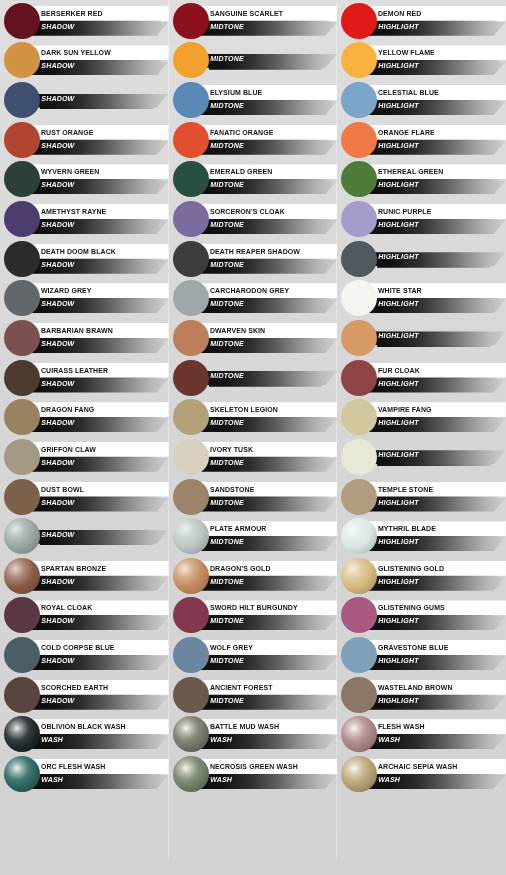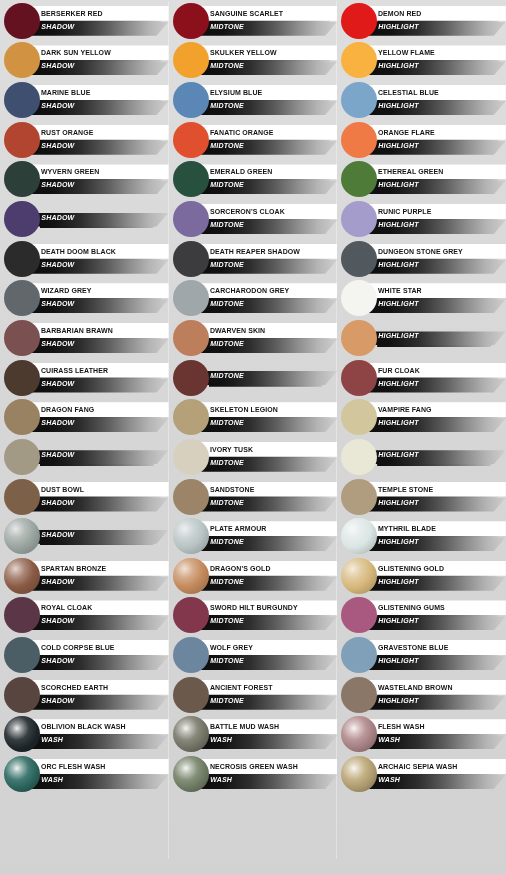--- a/index.html
+++ b/index.html
@@ -187,23 +187,20 @@
             <span class="type-text">SHADOW</span>
           </div>
         </div>
       </div>
       <div class="swatch-row">
         <div class="tail"></div>
         <div class="disc-wrap">
           <div class="disc" style="background: rgb(63, 79, 112);"></div>
         </div>
         <div class="label-block">
-          <div class="name-bar">
-            <span class="name-text">MARINE BLUE</span>
-          </div>
           <div class="type-bar">
             <span class="type-text">SHADOW</span>
           </div>
         </div>
       </div>
       <div class="swatch-row">
         <div class="tail"></div>
         <div class="disc-wrap">
           <div class="disc" style="background: rgb(178, 69, 47);"></div>
         </div>
@@ -229,20 +226,23 @@
             <span class="type-text">SHADOW</span>
           </div>
         </div>
       </div>
       <div class="swatch-row">
         <div class="tail"></div>
         <div class="disc-wrap">
           <div class="disc" style="background: rgb(76, 61, 110);"></div>
         </div>
         <div class="label-block">
+          <div class="name-bar">
+            <span class="name-text">AMETHYST RAYNE</span>
+          </div>
           <div class="type-bar">
             <span class="type-text">SHADOW</span>
           </div>
         </div>
       </div>
       <div class="swatch-row">
         <div class="tail"></div>
         <div class="disc-wrap">
           <div class="disc" style="background: rgb(43, 43, 43);"></div>
         </div>
@@ -310,20 +310,23 @@
             <span class="type-text">SHADOW</span>
           </div>
         </div>
       </div>
       <div class="swatch-row">
         <div class="tail"></div>
         <div class="disc-wrap">
           <div class="disc" style="background: rgb(163, 154, 133);"></div>
         </div>
         <div class="label-block">
+          <div class="name-bar">
+            <span class="name-text">GRIFFON CLAW</span>
+          </div>
           <div class="type-bar">
             <span class="type-text">SHADOW</span>
           </div>
         </div>
       </div>
       <div class="swatch-row">
         <div class="tail"></div>
         <div class="disc-wrap">
           <div class="disc" style="background: rgb(124, 97, 72);"></div>
         </div>
@@ -447,23 +450,20 @@
             <span class="type-text">MIDTONE</span>
           </div>
         </div>
       </div>
       <div class="swatch-row">
         <div class="tail"></div>
         <div class="disc-wrap">
           <div class="disc" style="background: rgb(242, 162, 44);"></div>
         </div>
         <div class="label-block">
-          <div class="name-bar">
-            <span class="name-text">SKULKER YELLOW</span>
-          </div>
           <div class="type-bar">
             <span class="type-text">MIDTONE</span>
           </div>
         </div>
       </div>
       <div class="swatch-row">
         <div class="tail"></div>
         <div class="disc-wrap">
           <div class="disc" style="background: rgb(90, 135, 181);"></div>
         </div>
@@ -797,23 +797,20 @@
             <span class="type-text">HIGHLIGHT</span>
           </div>
         </div>
       </div>
       <div class="swatch-row">
         <div class="tail"></div>
         <div class="disc-wrap">
           <div class="disc" style="background: rgb(81, 89, 95);"></div>
         </div>
         <div class="label-block">
-          <div class="name-bar">
-            <span class="name-text">DUNGEON STONE GREY</span>
-          </div>
           <div class="type-bar">
             <span class="type-text">HIGHLIGHT</span>
           </div>
         </div>
       </div>
       <div class="swatch-row">
         <div class="tail"></div>
         <div class="disc-wrap">
           <div class="disc" style="background: rgb(244, 245, 241);"></div>
         </div>

